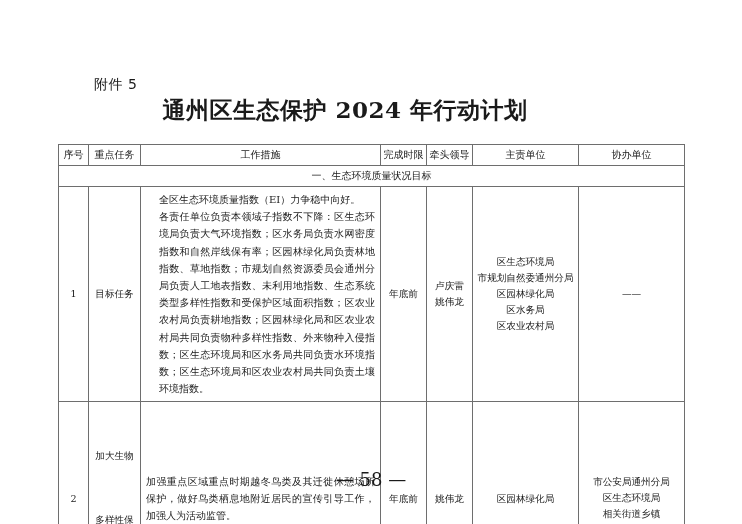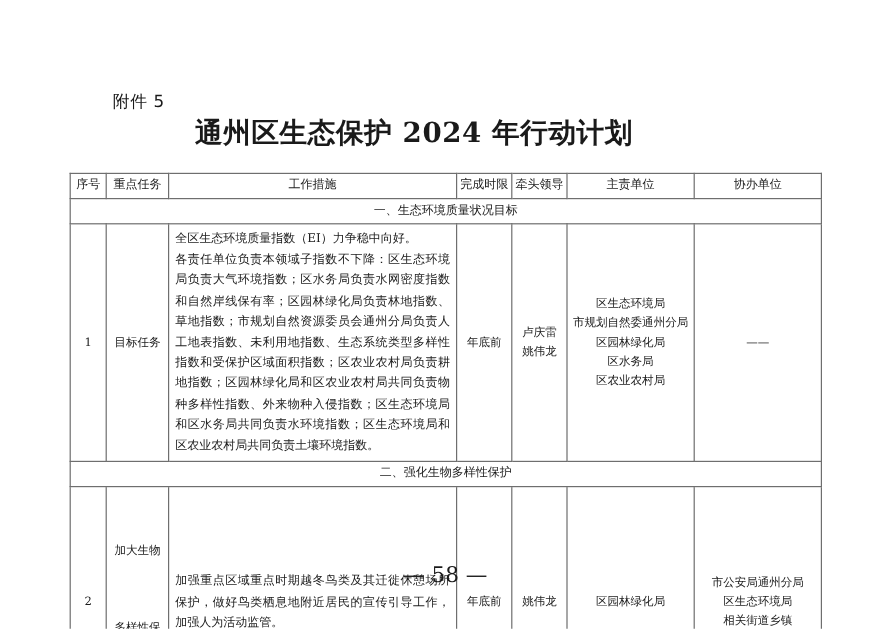--- a/index.html
+++ b/index.html
@@ -7,21 +7,21 @@
          font-family:"DejaVu Serif","Liberation Serif",serif; color:#1a1a1a; }
   .attachment { position:absolute; left:62px; top:76px; font-family:"DejaVu Sans","Liberation Sans",sans-serif;
                 font-size:14px; letter-spacing:0.5px;margin-left:32px; }
   .title { position:absolute; left:0; width:658px; top:95px; text-align:center; padding-left:32px; box-sizing:border-box;
            font-family:"DejaVu Serif","Liberation Serif",serif; font-size:23px; font-weight:bold; letter-spacing:0.5px; }
   table { position:absolute; left:58px; top:144px; border-collapse:collapse; table-layout:fixed; width:626px; }
   td, th { border:1px solid #6e6e6e; padding:0; font-size:9.6px; line-height:1; }
   th { height:20px; font-family:"DejaVu Sans","Liberation Sans",sans-serif; font-weight:normal; font-size:10px; text-align:center; }
   .section td { height:20px; text-align:center; font-family:"DejaVu Sans","Liberation Sans",sans-serif; font-size:10px; }
   .c { text-align:center; vertical-align:middle; }
-  .measures { text-align:justify; vertical-align:top; padding:4px 5px 4px 5px; line-height:17.2px; font-size:10px; }
+  .measures { text-align:justify; vertical-align:top; padding:4px 5px 4px 18px; line-height:17.2px; font-size:10px; }
   .measures2 { text-align:justify; vertical-align:middle; padding:3px 5px; line-height:17.2px; font-size:10px; }
   .multi div { line-height:16px; }
   .task2 div { line-height:20px;margin-top:44px; }
   .page-num { position:absolute; left:0; width:742px; top:469px; text-align:center; font-size:18px; }
   .row1 td { height:165px; }
   .row2 td { height:79px; }
 </style>
 </head>
 <body>
 
@@ -67,23 +67,20 @@
       </td>
       <td class="c multi">
         <div>区生态环境局</div>
         <div>市规划自然委通州分局</div>
         <div>区园林绿化局</div>
         <div>区水务局</div>
         <div>区农业农村局</div>
       </td>
       <td class="c">——</td>
     </tr>
-    <tr class="section">
-      <td colspan="7">二、强化生物多样性保护</td>
-    </tr>
     <tr class="row2">
       <td class="c">2</td>
       <td class="c task2">
         <div>加大生物</div>
         <div>多样性保</div>
         <div>护力度</div>
       </td>
       <td class="measures2">加强重点区域重点时期越冬鸟类及其迁徙休憩场所保护，做好鸟类栖息地附近居民的宣传引导工作，加强人为活动监管。</td>
       <td class="c">年底前</td>
       <td class="c">姚伟龙</td>

